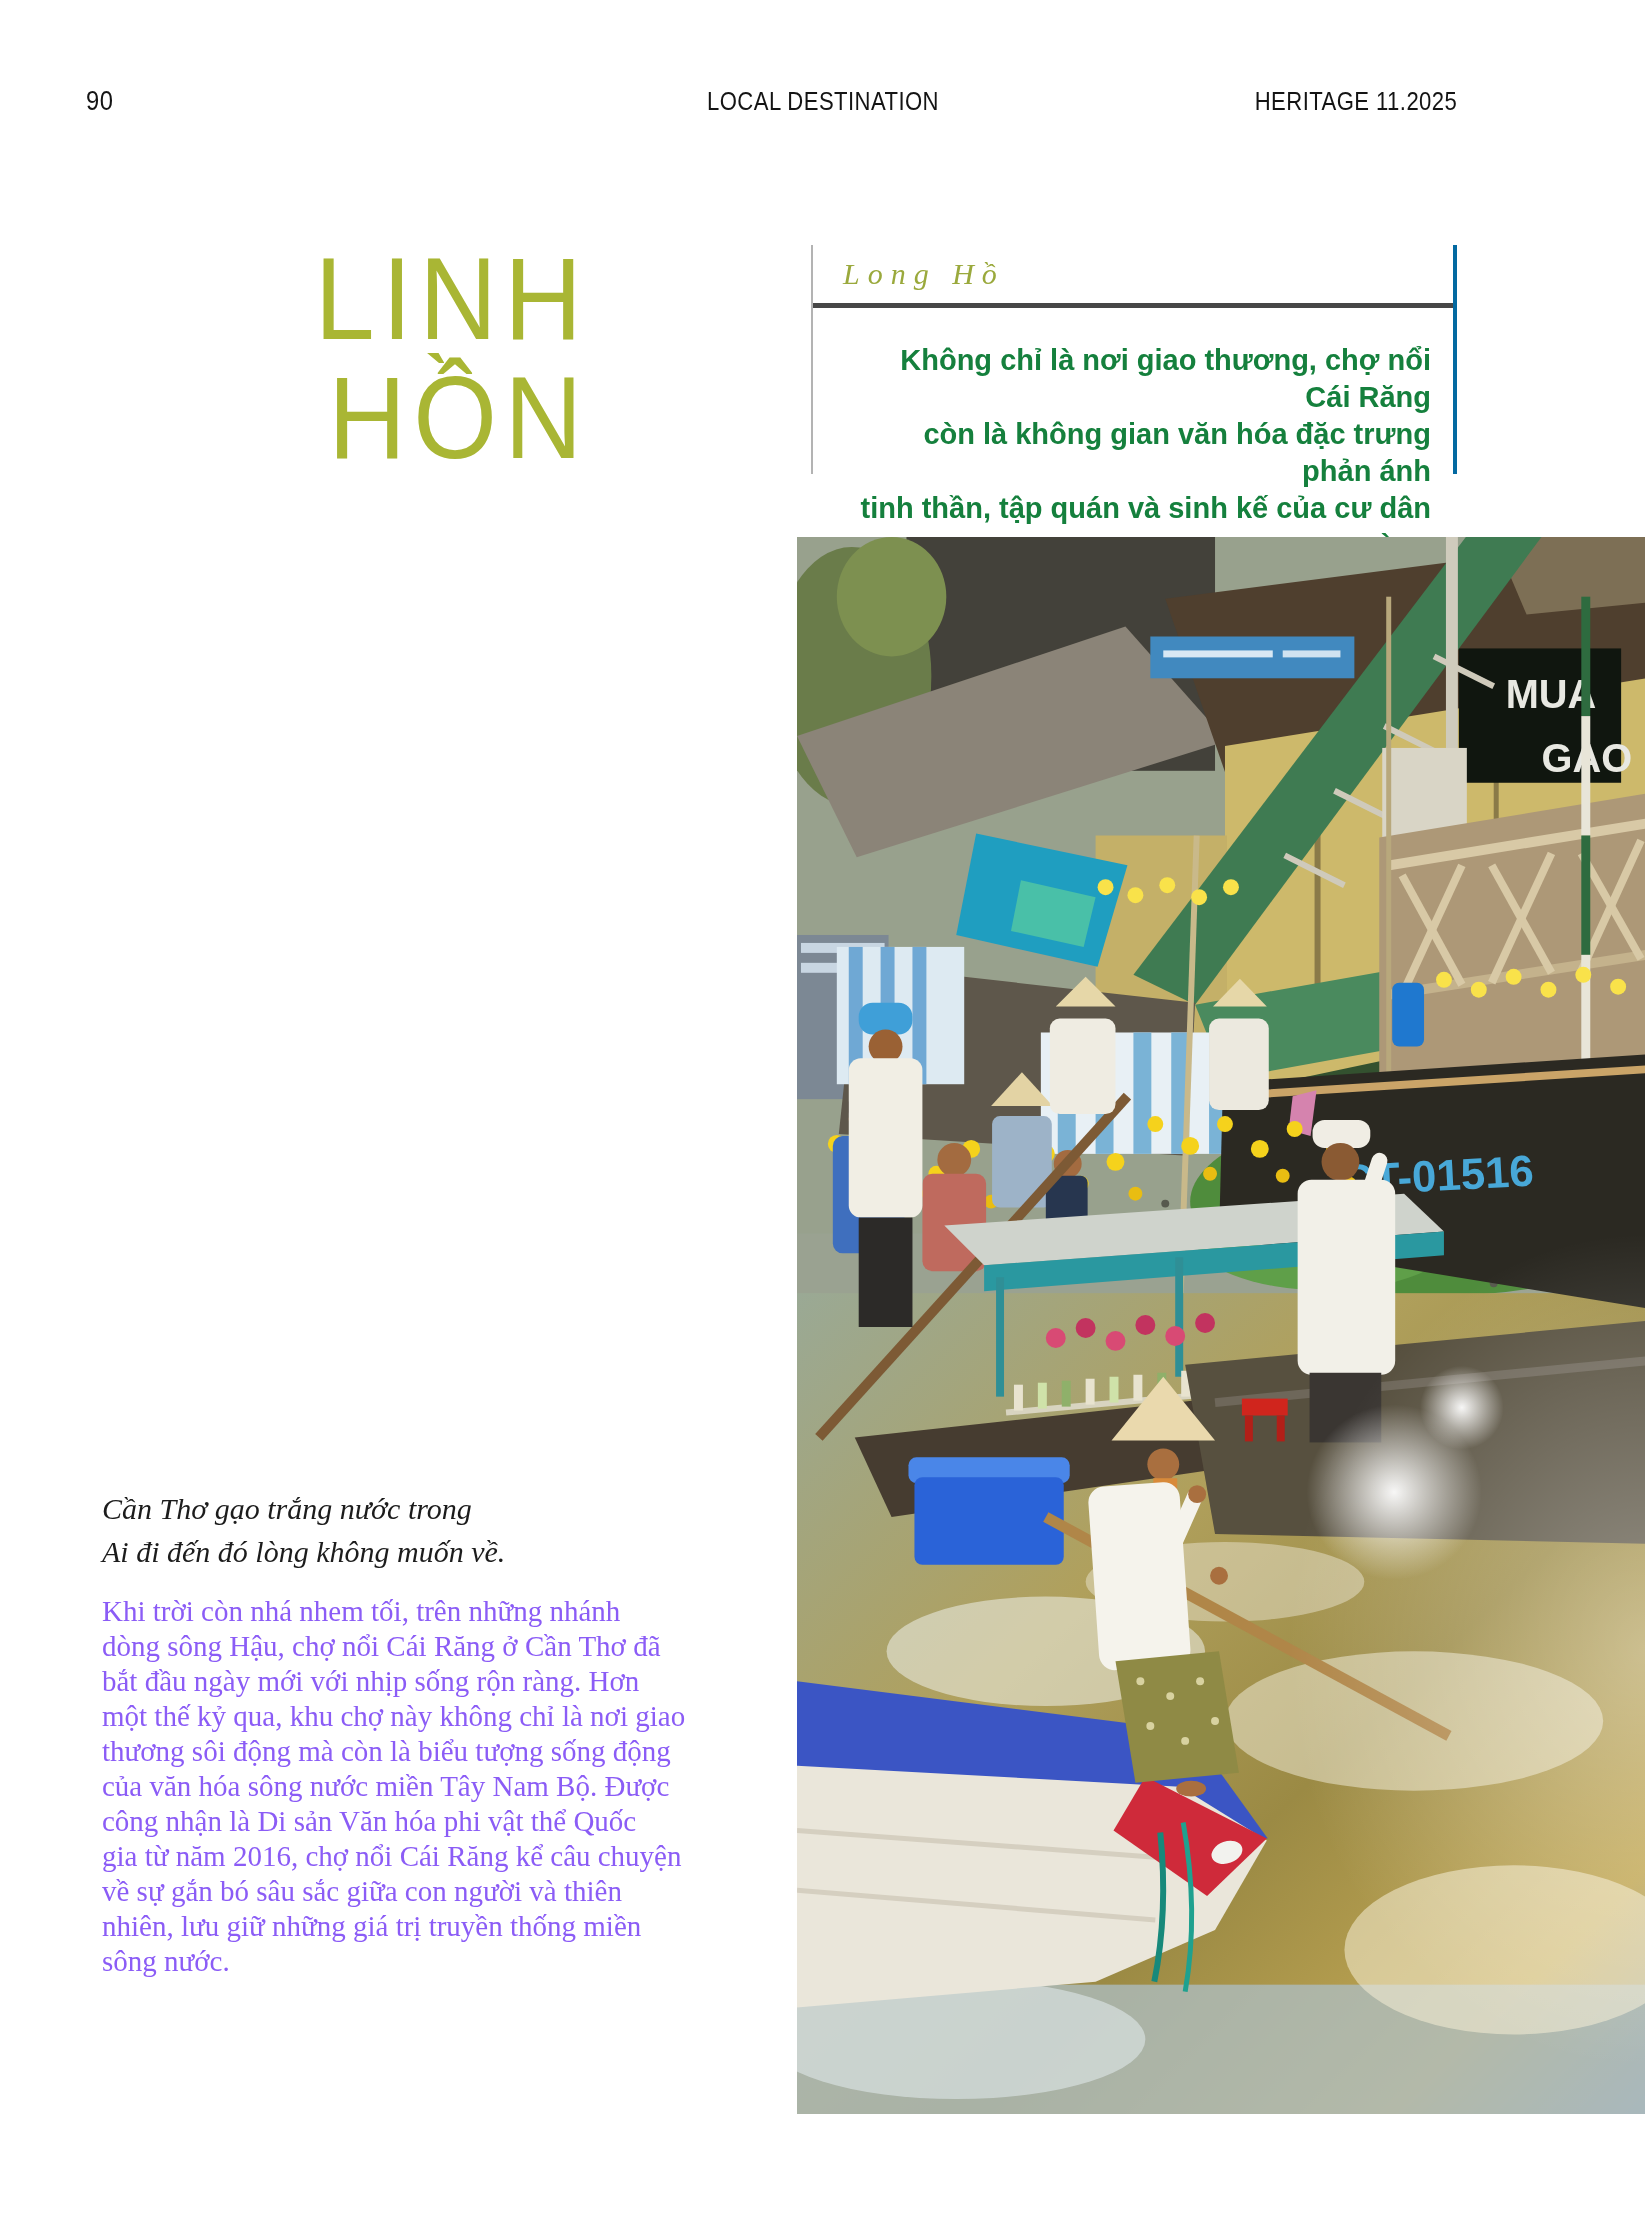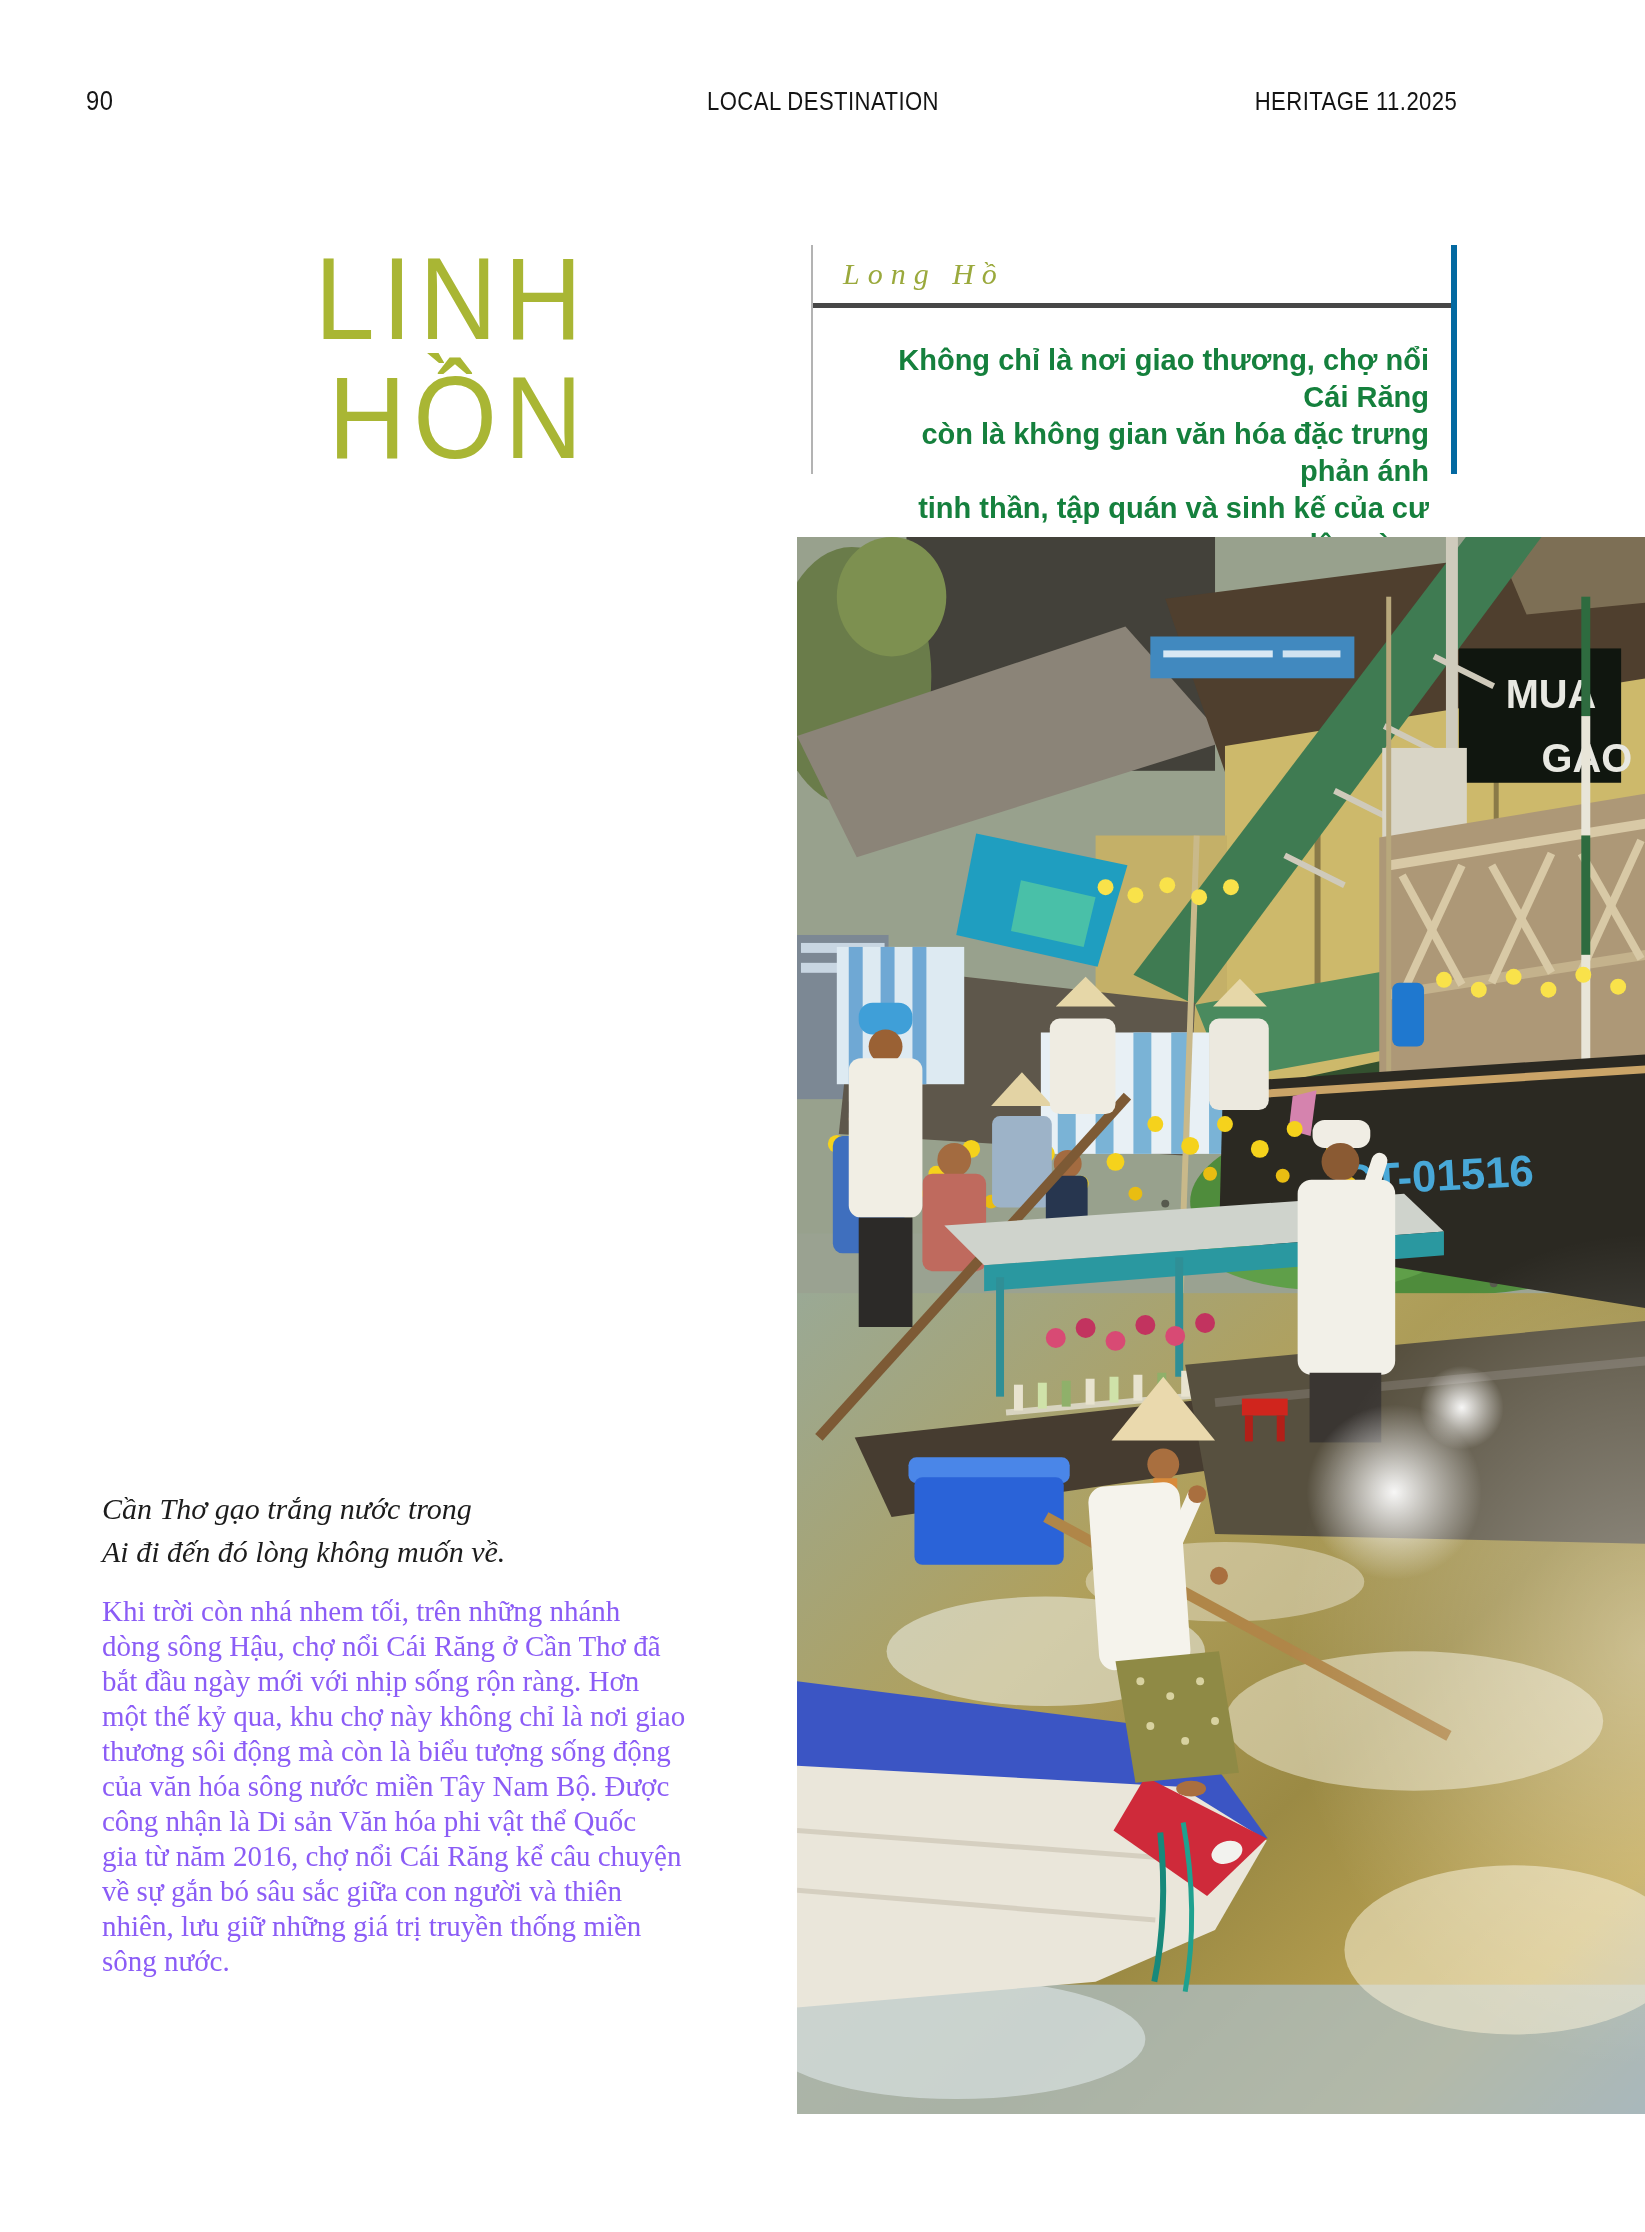--- a/index.html
+++ b/index.html
@@ -31,21 +31,21 @@
   .display-line{
     font-family:"DejaVu Sans","Liberation Sans",sans-serif;
     font-weight:700;font-size:127px;line-height:192px;color:#afbb2f;
     letter-spacing:1px;transform:scaleX(.70) scaleY(1.12);transform-origin:center;
     white-space:nowrap;
   }
   .display-group{margin-top:52px;}
   
   .byline-box{
     position:absolute;left:811px;top:245px;width:646px;height:229px;
-    border-left:2px solid #b3b3b3;border-right:6px solid #0369a1;
+    border-left:2px solid #b3b3b3;border-right:4px solid #0369a1;
     box-sizing:border-box;
   }
   .byline-row{
     height:63px;border-bottom:5px solid #474747;
     display:flex;align-items:flex-end;padding:0 0 12px 30px;box-sizing:border-box;
   }
   .byline-author{
     font-family:"Liberation Serif","DejaVu Serif",serif;font-style:italic;
     font-size:30px;color:#9aa93c;letter-spacing:8px;
   }

